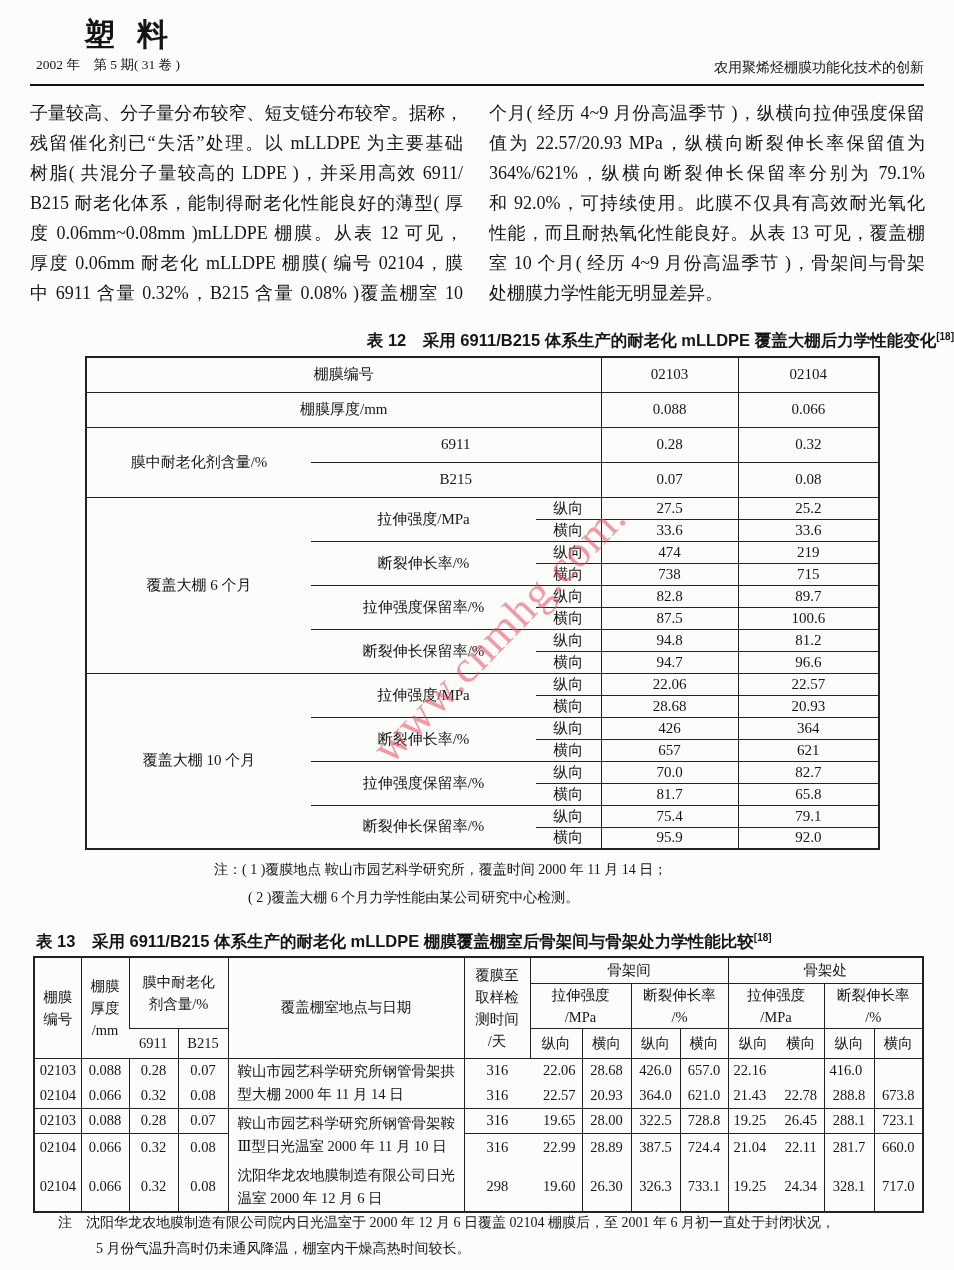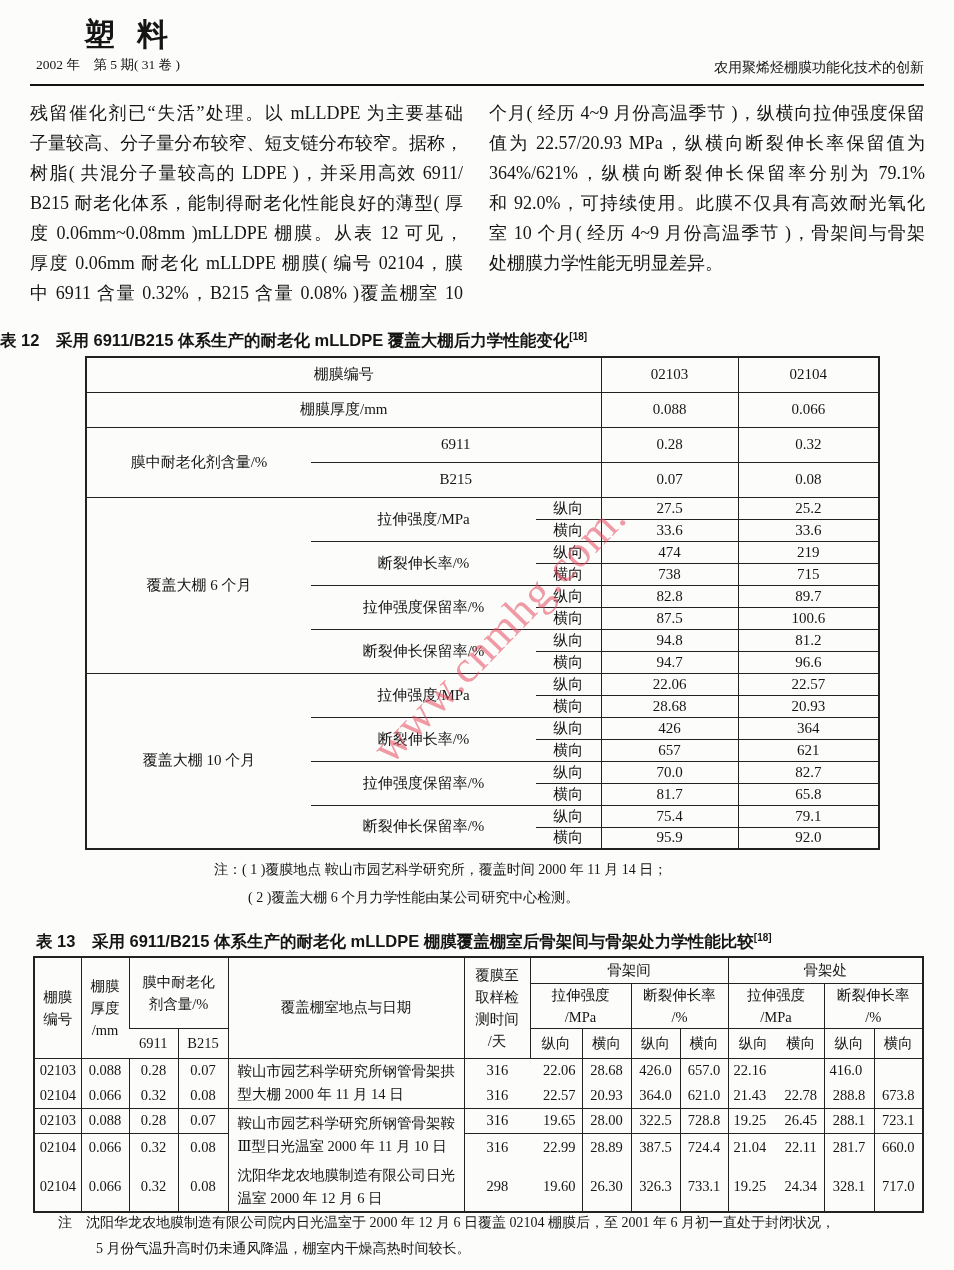--- a/index.html
+++ b/index.html
@@ -10,21 +10,21 @@
   .issue-info{position:absolute;left:36px;top:56px;font-size:13.5px;}
   .running-title{position:absolute;right:30px;top:59px;font-size:14px;}
   .header-rule{position:absolute;left:30px;width:894px;top:84px;border-top:2.5px solid #111;}
   
   .bodycol{position:absolute;top:98px;font-size:18px;line-height:30px;}
   .col-left{left:30px;width:433px;}
   .col-right{left:489px;width:436px;}
   .bodycol .line{text-align:justify;text-align-last:justify;height:30px;overflow:hidden;}
   .bodycol .line.noj{text-align-last:auto;}
   
-  .t12-caption{position:absolute;left:0;width:954px;top:330px;text-align:left;
+  .t12-caption{position:absolute;left:0;width:954px;top:330px;text-align:right;
                font-family:"Liberation Sans","DejaVu Sans",sans-serif;font-weight:bold;font-size:16.5px;}
   .t13-caption{position:absolute;left:36px;top:931px;
                font-family:"Liberation Sans","DejaVu Sans",sans-serif;font-weight:bold;font-size:16.5px;}
   sup{font-size:10px;}
   .note{position:absolute;font-size:14px;white-space:nowrap;}
   
   table{border-collapse:collapse;table-layout:fixed;}
   td{padding:0;text-align:center;vertical-align:middle;font-size:15px;overflow:hidden;}
   .vb{border-left:1.2px solid #222;}
   .hb{border-bottom:1.2px solid #222;}
@@ -54,33 +54,34 @@
 <body>
 
 <div class="page">
 
   <div class="journal-title">塑料</div>
   <div class="issue-info">2002 年　第 5 期( 31 卷 )</div>
   <div class="running-title">农用聚烯烃棚膜功能化技术的创新</div>
   <div class="header-rule"></div>
 
   <div class="bodycol col-left">
+    <div class="line">子量较高、分子量分布较窄、短支链分布较窄。据称，</div>
     <div class="line">残留催化剂已“失活”处理。以 mLLDPE 为主要基础</div>
-    <div class="line">子量较高、分子量分布较窄、短支链分布较窄。据称，</div>
     <div class="line">树脂( 共混分子量较高的 LDPE )，并采用高效 6911/</div>
     <div class="line">B215 耐老化体系，能制得耐老化性能良好的薄型( 厚</div>
     <div class="line">度 0.06mm~0.08mm )mLLDPE 棚膜。从表 12 可见，</div>
     <div class="line">厚度 0.06mm 耐老化 mLLDPE 棚膜( 编号 02104，膜</div>
     <div class="line">中 6911 含量 0.32%，B215 含量 0.08% )覆盖棚室 10</div>
   </div>
   <div class="bodycol col-right">
     <div class="line">个月( 经历 4~9 月份高温季节 )，纵横向拉伸强度保留</div>
     <div class="line">值为 22.57/20.93 MPa，纵横向断裂伸长率保留值为</div>
     <div class="line">364%/621%，纵横向断裂伸长保留率分别为 79.1%</div>
     <div class="line">和 92.0%，可持续使用。此膜不仅具有高效耐光氧化</div>
+    <div class="line">性能，而且耐热氧化性能良好。从表 13 可见，覆盖棚</div>
     <div class="line">室 10 个月( 经历 4~9 月份高温季节 )，骨架间与骨架</div>
     <div class="line noj">处棚膜力学性能无明显差异。</div>
   </div>
 
   <div class="t12-caption"><span>表 12　采用 6911/B215 体系生产的耐老化 mLLDPE 覆盖大棚后力学性能变化</span><sup>[18]</sup></div>
 
   <table class="t12">
     <colgroup>
         <col style="width:225px">
         <col style="width:225px">

